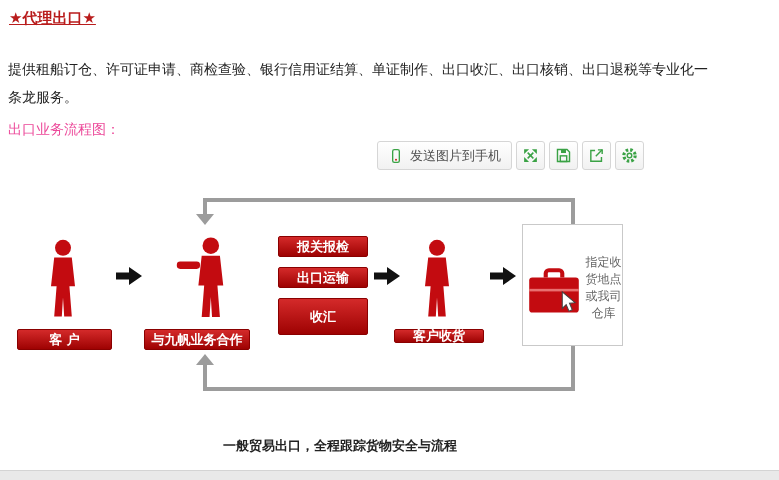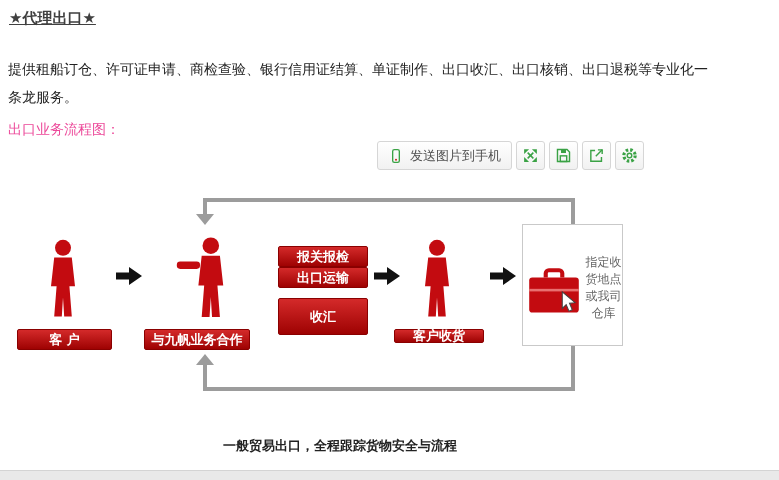--- a/index.html
+++ b/index.html
@@ -1,20 +1,20 @@
 <!DOCTYPE html>
 <html><head>
 <meta charset="utf-8">
 <style>
   html,body{margin:0;padding:0;}
   body{width:779px;height:480px;position:relative;background:#ffffff;overflow:hidden;
        font-family:"DejaVu Sans","Liberation Sans",sans-serif;}
 
   .title{position:absolute;left:9px;top:9px;font-size:15px;font-weight:bold;
-         color:#404040;text-decoration:underline;}
+         color:#b91c1c;text-decoration:underline;}
   .intro{position:absolute;left:8px;top:55px;width:710px;font-size:14px;
          line-height:28px;color:#222;}
   .flow-label{position:absolute;left:8px;top:96px;font-size:14px;color:#ec4899;margin-top:25px;}
 
   
   .toolbar{position:absolute;left:377px;top:141px;display:flex;gap:4px;z-index:3;}
   .tb-btn{height:29px;background:linear-gradient(#ffffff,#f1f1f1);
           border:1px solid #d6d6d6;border-radius:3px;display:flex;align-items:center;
           justify-content:center;cursor:pointer;box-sizing:border-box;}
   .tb-send{padding:0 10px;gap:6px;font-size:13px;color:#515151;text-align:center;}
@@ -143,21 +143,21 @@
     <svg width="58" height="90" viewBox="0 0 70 100" fill="#c30b10">
       <g transform="translate(12,0)">
         <circle cx="30" cy="11" r="10"></circle>
         <path d="M19 23 H41 L45 59 H38 L41 97 H31.5 L30 73 L28.5 97 H19 L22 59 H15 Z"></path>
       </g>
       <rect x="1" y="30" width="28" height="9" rx="4"></rect>
     </svg>
   </span>
   <div class="nodebtn" style="left:144px;top:329px;width:106px;height:21px;">与九帆业务合作</div>
 
-  <div class="nodebtn" style="left:278px;top:236px;width:90px;height:21px;margin-top:10px;">报关报检</div>
+  <div class="nodebtn" style="left:278px;top:236px;width:90px;height:21px;">报关报检</div>
   <div class="nodebtn" style="left:278px;top:267px;width:90px;height:21px;">出口运输</div>
   <div class="nodebtn" style="left:278px;top:298px;width:90px;height:37px;">收汇</div>
 
   <span class="flow-arrow" style="left:374px;top:267px;">
     <svg width="26" height="18" viewBox="0 0 26 18">
         <path d="M0 5.5 H13 V0 L26 9 L13 18 V12.5 H0 Z" fill="#111"></path>
       </svg>
   </span>
 
   <span class="person" style="left:413px;top:235px;">

